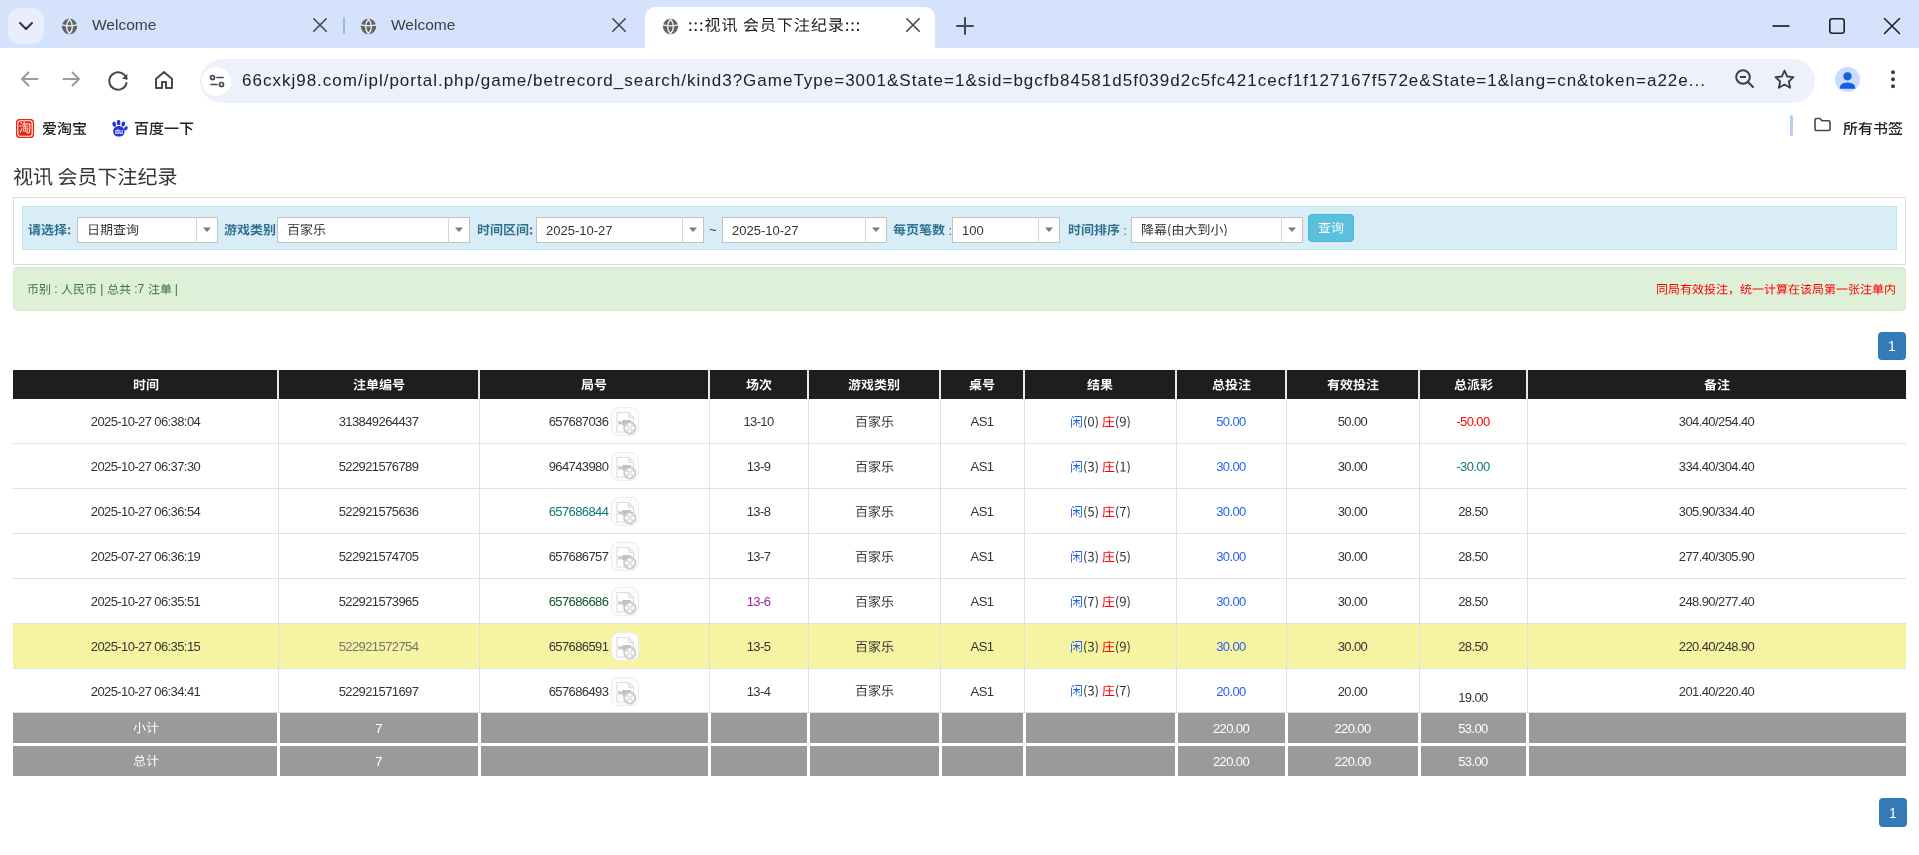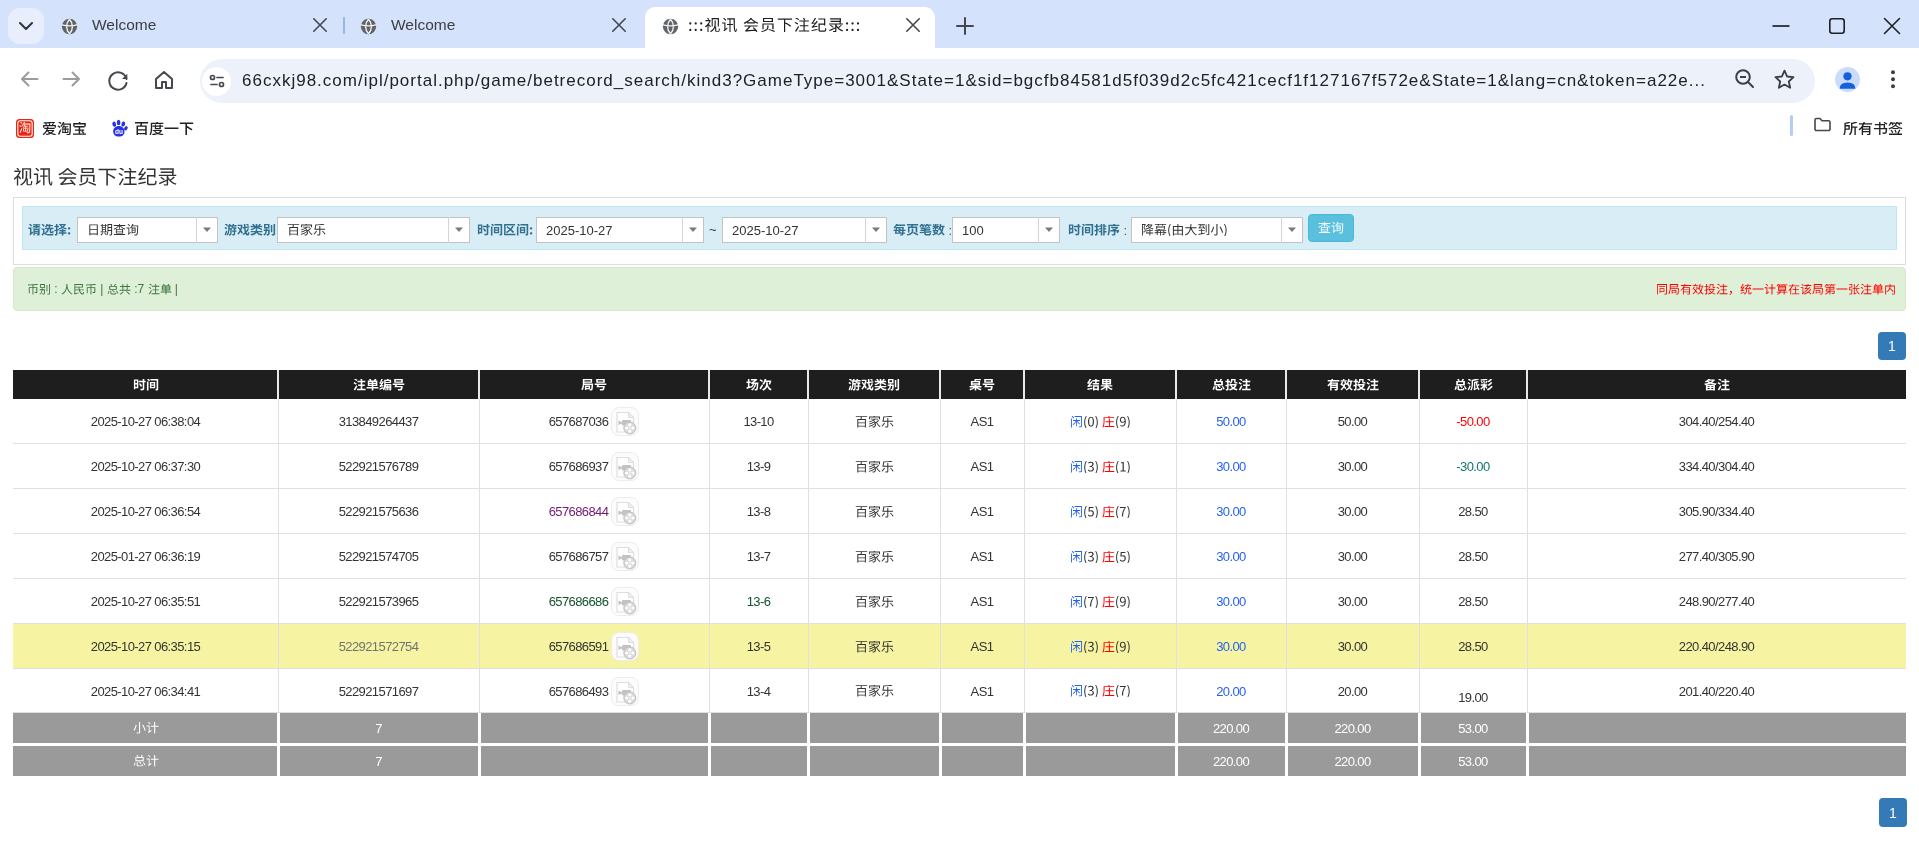--- a/index.html
+++ b/index.html
@@ -390,21 +390,21 @@
 <div class="ab" style="left:13px;top:444px;width:1893px;height:45px;background:#fff;border-bottom:1px solid #e0e0e0"></div>
 <div class="ab cc" style="left:13px;top:444px;width:265px;height:45px">
     <span style="font-size:13px;letter-spacing:-.6px;color:#333">2025-10-27 06:37:30</span>
   </div>
 <div class="ab" style="left:278px;top:444px;width:1px;height:45px;background:#e0e0e0"></div>
 <div class="ab cc" style="left:278px;top:444px;width:201px;height:45px">
     <span style="font-size:13px;letter-spacing:-.6px;color:#333">522921576789</span>
   </div>
 <div class="ab" style="left:479px;top:444px;width:1px;height:45px;background:#e0e0e0"></div>
 <div class="ab cc" style="left:479px;top:444px;width:230px;height:45px">
-    <span style="font-size:13px;letter-spacing:-.6px;color:#333">657686937</span>
+    <span style="font-size:13px;letter-spacing:-.6px;color:#333">964743980</span>
     <span style="display:inline-block;width:28px;height:29px;border:1px solid #ececec;border-radius:8px;background:#fcfcfc;margin-left:3px;vertical-align:middle;"><svg width="26" height="27" viewBox="0 0 26 27">
         <path d="M5 4.5 H16.5 L21.5 9.5 V24 H5 Z" fill="#fff" stroke="#dedede" stroke-width="1.2"></path>
         <path d="M16.5 4.5 V9.5 H21.5 Z" fill="#f0f0f0" stroke="#dedede" stroke-width="1"></path>
         <path d="M6.5 12.5 L10 14.2 V12.8 Q10 12 10.8 12 H18.2 Q19 12 19 12.8 V16.8 Q19 17.6 18.2 17.6 H10.8 Q10 17.6 10 16.8 V15.4 L6.5 17.1 Z" fill="#c3c3c3"></path>
         <circle cx="17.8" cy="20" r="6" fill="#dadada" stroke="#bfbfbf" stroke-width="1"></circle>
         <circle cx="17.8" cy="16.9" r="1.6" fill="#fff"></circle>
         <circle cx="17.8" cy="23.1" r="1.6" fill="#fff"></circle>
         <circle cx="14.7" cy="20" r="1.6" fill="#fff"></circle>
         <circle cx="20.9" cy="20" r="1.6" fill="#fff"></circle>
         <rect x="16.9" y="19.55" width="1.8" height="0.9" fill="#fff"></rect>
@@ -452,21 +452,21 @@
 <div class="ab" style="left:13px;top:489px;width:1893px;height:45px;background:#fff;border-bottom:1px solid #e0e0e0"></div>
 <div class="ab cc" style="left:13px;top:489px;width:265px;height:45px">
     <span style="font-size:13px;letter-spacing:-.6px;color:#333">2025-10-27 06:36:54</span>
   </div>
 <div class="ab" style="left:278px;top:489px;width:1px;height:45px;background:#e0e0e0"></div>
 <div class="ab cc" style="left:278px;top:489px;width:201px;height:45px">
     <span style="font-size:13px;letter-spacing:-.6px;color:#333">522921575636</span>
   </div>
 <div class="ab" style="left:479px;top:489px;width:1px;height:45px;background:#e0e0e0"></div>
 <div class="ab cc" style="left:479px;top:489px;width:230px;height:45px">
-    <span style="font-size:13px;letter-spacing:-.6px;color:#701a75">657686844</span>
+    <span style="font-size:13px;letter-spacing:-.6px;color:#0f766e">657686844</span>
     <span style="display:inline-block;width:28px;height:29px;border:1px solid #ececec;border-radius:8px;background:#fcfcfc;margin-left:3px;vertical-align:middle;"><svg width="26" height="27" viewBox="0 0 26 27">
         <path d="M5 4.5 H16.5 L21.5 9.5 V24 H5 Z" fill="#fff" stroke="#dedede" stroke-width="1.2"></path>
         <path d="M16.5 4.5 V9.5 H21.5 Z" fill="#f0f0f0" stroke="#dedede" stroke-width="1"></path>
         <path d="M6.5 12.5 L10 14.2 V12.8 Q10 12 10.8 12 H18.2 Q19 12 19 12.8 V16.8 Q19 17.6 18.2 17.6 H10.8 Q10 17.6 10 16.8 V15.4 L6.5 17.1 Z" fill="#c3c3c3"></path>
         <circle cx="17.8" cy="20" r="6" fill="#dadada" stroke="#bfbfbf" stroke-width="1"></circle>
         <circle cx="17.8" cy="16.9" r="1.6" fill="#fff"></circle>
         <circle cx="17.8" cy="23.1" r="1.6" fill="#fff"></circle>
         <circle cx="14.7" cy="20" r="1.6" fill="#fff"></circle>
         <circle cx="20.9" cy="20" r="1.6" fill="#fff"></circle>
         <rect x="16.9" y="19.55" width="1.8" height="0.9" fill="#fff"></rect>
@@ -506,21 +506,21 @@
 <div class="ab" style="left:1419px;top:489px;width:1px;height:45px;background:#e0e0e0"></div>
 <div class="ab cc" style="left:1419px;top:489px;width:108px;height:45px">
     <span style="font-size:13px;letter-spacing:-.6px;color:#333">28.50</span>
   </div>
 <div class="ab" style="left:1527px;top:489px;width:1px;height:45px;background:#e0e0e0"></div>
 <div class="ab cc" style="left:1527px;top:489px;width:379px;height:45px">
     <span style="font-size:13px;letter-spacing:-.6px;color:#333">305.90/334.40</span>
   </div>
 <div class="ab" style="left:13px;top:534px;width:1893px;height:45px;background:#fff;border-bottom:1px solid #e0e0e0"></div>
 <div class="ab cc" style="left:13px;top:534px;width:265px;height:45px">
-    <span style="font-size:13px;letter-spacing:-.6px;color:#333">2025-01-27 06:36:19</span>
+    <span style="font-size:13px;letter-spacing:-.6px;color:#333">2025-07-27 06:36:19</span>
   </div>
 <div class="ab" style="left:278px;top:534px;width:1px;height:45px;background:#e0e0e0"></div>
 <div class="ab cc" style="left:278px;top:534px;width:201px;height:45px">
     <span style="font-size:13px;letter-spacing:-.6px;color:#333">522921574705</span>
   </div>
 <div class="ab" style="left:479px;top:534px;width:1px;height:45px;background:#e0e0e0"></div>
 <div class="ab cc" style="left:479px;top:534px;width:230px;height:45px">
     <span style="font-size:13px;letter-spacing:-.6px;color:#333">657686757</span>
     <span style="display:inline-block;width:28px;height:29px;border:1px solid #ececec;border-radius:8px;background:#fcfcfc;margin-left:3px;vertical-align:middle;"><svg width="26" height="27" viewBox="0 0 26 27">
         <path d="M5 4.5 H16.5 L21.5 9.5 V24 H5 Z" fill="#fff" stroke="#dedede" stroke-width="1.2"></path>
@@ -591,21 +591,21 @@
         <circle cx="17.8" cy="20" r="6" fill="#dadada" stroke="#bfbfbf" stroke-width="1"></circle>
         <circle cx="17.8" cy="16.9" r="1.6" fill="#fff"></circle>
         <circle cx="17.8" cy="23.1" r="1.6" fill="#fff"></circle>
         <circle cx="14.7" cy="20" r="1.6" fill="#fff"></circle>
         <circle cx="20.9" cy="20" r="1.6" fill="#fff"></circle>
         <rect x="16.9" y="19.55" width="1.8" height="0.9" fill="#fff"></rect>
       </svg></span>
   </div>
 <div class="ab" style="left:709px;top:579px;width:1px;height:45px;background:#e0e0e0"></div>
 <div class="ab cc" style="left:709px;top:579px;width:99px;height:45px">
-    <span style="font-size:13px;letter-spacing:-.6px;color:#14532d">13-6</span>
+    <span style="font-size:13px;letter-spacing:-.6px;color:#a21caf">13-6</span>
   </div>
 <div class="ab" style="left:808px;top:579px;width:1px;height:45px;background:#e0e0e0"></div>
 <div class="ab cc" style="left:808px;top:579px;width:132px;height:45px">
     <svg width="39.0" height="12.0" viewBox="0 0 39.0 12.0" style="display:inline-block;vertical-align:middle;">
       <path fill="#333" d="M0.8 0.2H12.2V1.1H0.8ZM3.0 6.4H10.3V7.3H3.0ZM3.0 9.7H10.2V10.6H3.0ZM5.9 0.5 7.1 0.8Q6.9 1.3 6.8 1.8Q6.7 2.3 6.5 2.8Q6.4 3.3 6.3 3.7L5.4 3.4Q5.5 3.0 5.6 2.5Q5.7 2.0 5.8 1.5Q5.9 1.0 5.9 0.5ZM2.3 3.1H10.9V11.5H9.9V4.0H3.3V11.5H2.3Z M14.1 0.6H25.0V3.3H24.0V1.5H15.0V3.3H14.1ZM15.7 2.8H23.3V3.6H15.7ZM18.1 4.5 18.8 4.1Q19.6 4.8 20.0 5.6Q20.5 6.4 20.7 7.2Q20.9 8.0 20.9 8.8Q20.9 9.6 20.7 10.1Q20.4 10.7 20.1 11.0Q19.8 11.2 19.5 11.3Q19.2 11.4 18.7 11.4Q18.5 11.4 18.2 11.4Q17.9 11.4 17.6 11.4Q17.6 11.2 17.6 10.9Q17.5 10.7 17.4 10.5Q17.7 10.5 18.0 10.5Q18.3 10.5 18.6 10.5Q18.8 10.5 19.0 10.5Q19.2 10.4 19.4 10.3Q19.6 10.1 19.8 9.6Q19.9 9.2 19.9 8.6Q19.9 7.9 19.7 7.2Q19.6 6.5 19.2 5.8Q18.8 5.1 18.1 4.5ZM19.5 3.0 20.3 3.4Q19.6 4.0 18.7 4.6Q17.7 5.2 16.7 5.6Q15.6 6.0 14.6 6.3Q14.5 6.2 14.4 6.1Q14.3 5.9 14.2 5.8Q14.1 5.6 14.0 5.5Q15.0 5.3 16.1 4.9Q17.1 4.6 18.0 4.1Q18.9 3.6 19.5 3.0ZM19.1 5.5 19.7 5.9Q19.2 6.3 18.6 6.7Q18.0 7.0 17.3 7.4Q16.6 7.7 15.9 8.0Q15.1 8.3 14.5 8.5Q14.4 8.3 14.3 8.1Q14.2 7.9 14.0 7.7Q14.6 7.6 15.3 7.3Q16.1 7.1 16.8 6.8Q17.4 6.4 18.0 6.1Q18.6 5.8 19.1 5.5ZM19.8 7.0 20.5 7.5Q19.9 8.0 19.2 8.5Q18.5 9.0 17.7 9.4Q16.8 9.9 16.0 10.2Q15.1 10.6 14.3 10.8Q14.2 10.6 14.1 10.4Q13.9 10.1 13.8 10.0Q14.6 9.8 15.4 9.5Q16.3 9.2 17.1 8.8Q17.9 8.4 18.6 7.9Q19.3 7.5 19.8 7.0ZM22.0 6.2Q22.3 7.1 22.8 7.8Q23.3 8.6 24.0 9.2Q24.7 9.8 25.6 10.1Q25.5 10.2 25.3 10.3Q25.2 10.5 25.1 10.6Q25.0 10.8 24.9 10.9Q24.0 10.5 23.3 9.8Q22.6 9.2 22.1 8.3Q21.5 7.4 21.2 6.4ZM23.3 4.1 24.1 4.8Q23.5 5.2 22.9 5.7Q22.2 6.1 21.6 6.6Q20.9 7.0 20.4 7.3L19.7 6.7Q20.3 6.4 21.0 6.0Q21.6 5.5 22.2 5.0Q22.8 4.6 23.3 4.1ZM18.5 -0.3 19.5 -0.6Q19.7 -0.3 19.9 0.2Q20.2 0.6 20.2 0.9L19.2 1.2Q19.1 0.9 18.9 0.5Q18.7 0.0 18.5 -0.3Z M32.3 2.1H33.3V10.2Q33.3 10.6 33.1 10.9Q33.0 11.1 32.7 11.2Q32.4 11.4 31.8 11.4Q31.3 11.4 30.5 11.4Q30.4 11.2 30.3 10.9Q30.2 10.6 30.1 10.4Q30.5 10.4 30.9 10.5Q31.3 10.5 31.6 10.5Q31.8 10.4 32.0 10.4Q32.1 10.4 32.2 10.4Q32.3 10.3 32.3 10.2ZM36.8 -0.4 37.4 0.5Q36.5 0.7 35.5 0.9Q34.4 1.0 33.2 1.1Q32.0 1.2 30.8 1.3Q29.6 1.3 28.5 1.3Q28.4 1.2 28.4 0.9Q28.3 0.6 28.2 0.5Q29.3 0.4 30.5 0.4Q31.7 0.3 32.9 0.2Q34.0 0.1 35.1 -0.0Q36.1 -0.2 36.8 -0.4ZM29.1 6.8 30.0 7.1Q29.7 7.7 29.2 8.4Q28.7 9.0 28.2 9.6Q27.8 10.2 27.3 10.6Q27.2 10.5 27.1 10.4Q26.9 10.3 26.8 10.2Q26.6 10.1 26.5 10.0Q27.0 9.6 27.4 9.1Q27.9 8.5 28.3 7.9Q28.8 7.4 29.1 6.8ZM35.0 7.2 35.8 6.8Q36.3 7.3 36.8 7.9Q37.3 8.5 37.8 9.1Q38.2 9.7 38.5 10.1L37.6 10.6Q37.3 10.1 36.9 9.5Q36.5 8.9 36.0 8.3Q35.5 7.7 35.0 7.2ZM27.7 5.8Q27.6 5.7 27.6 5.6Q27.5 5.4 27.5 5.2Q27.4 5.0 27.3 4.9Q27.5 4.9 27.6 4.6Q27.7 4.4 27.8 4.1Q27.8 3.9 27.9 3.3Q28.0 2.7 28.1 2.0Q28.2 1.2 28.2 0.5L29.2 0.7Q29.2 1.5 29.1 2.3Q29.0 3.1 28.8 3.9Q28.6 4.6 28.5 5.2V5.2Q28.5 5.2 28.3 5.3Q28.2 5.4 28.1 5.5Q27.9 5.6 27.8 5.7Q27.7 5.8 27.7 5.8ZM27.7 5.8V5.0L28.3 4.7H38.0L38.0 5.7H29.2Q28.8 5.7 28.5 5.7Q28.1 5.7 27.9 5.7Q27.7 5.8 27.7 5.8Z"></path>
     </svg>
   </div>
 <div class="ab" style="left:940px;top:579px;width:1px;height:45px;background:#e0e0e0"></div>
 <div class="ab cc" style="left:940px;top:579px;width:84px;height:45px">
     <span style="font-size:13px;letter-spacing:-.6px;color:#333">AS1</span>

